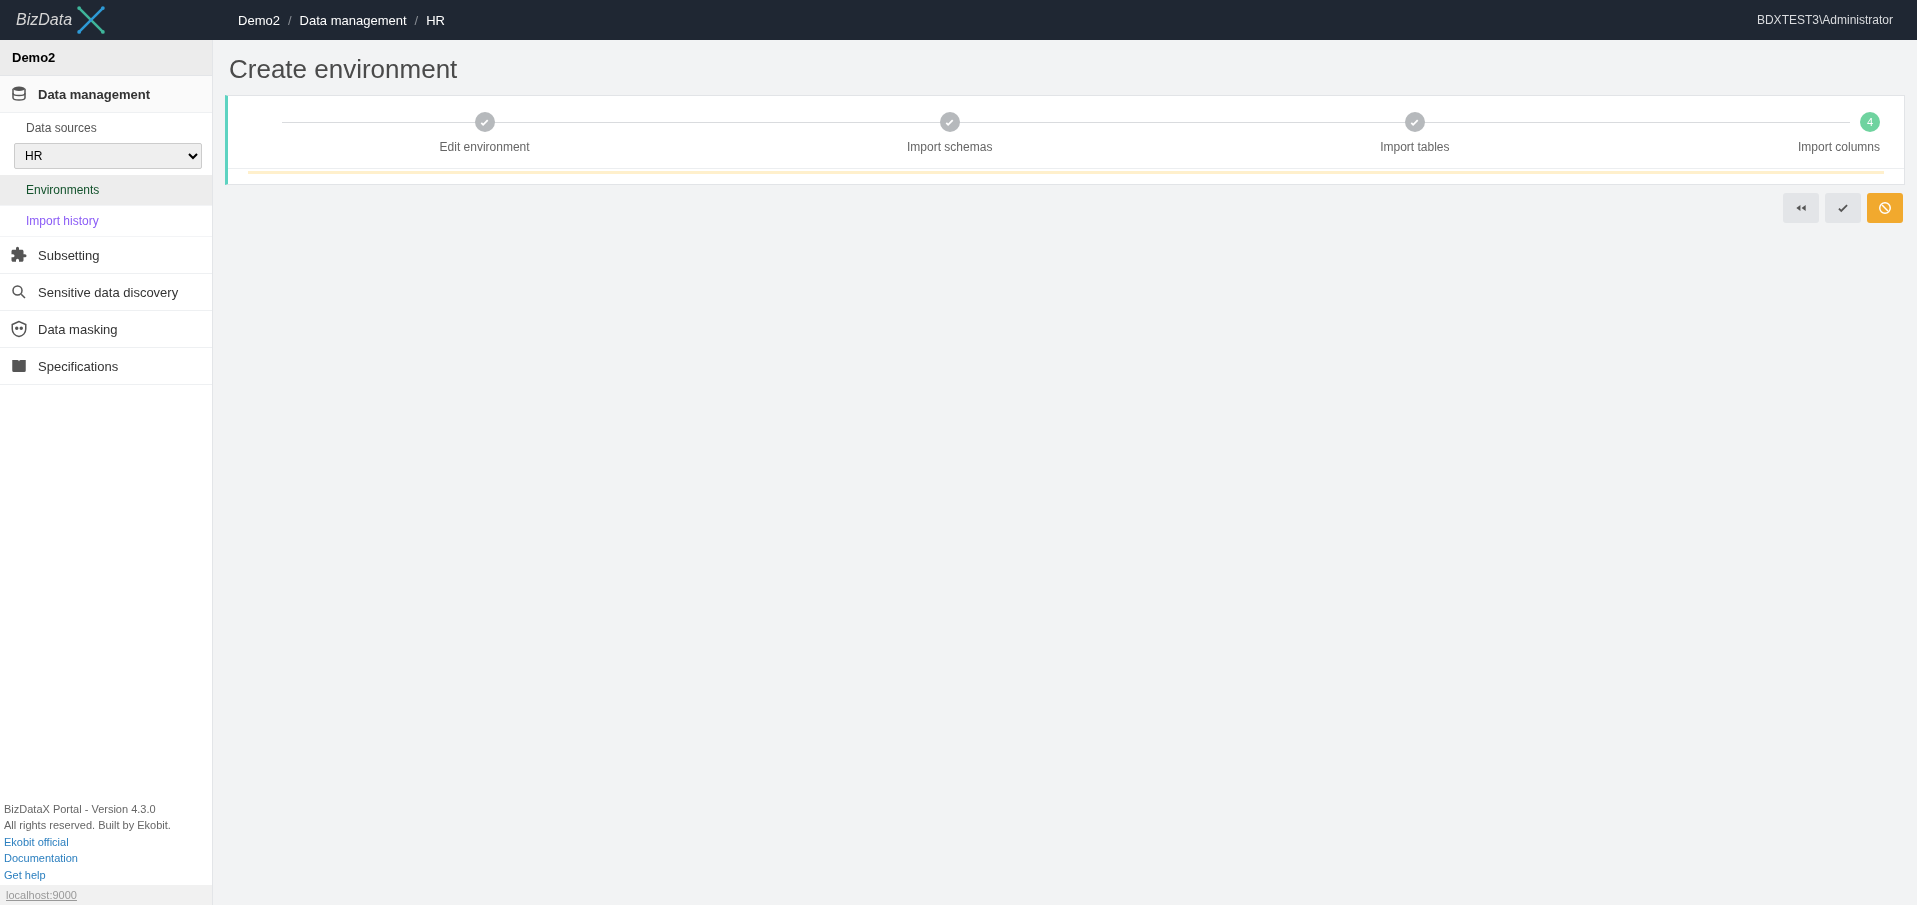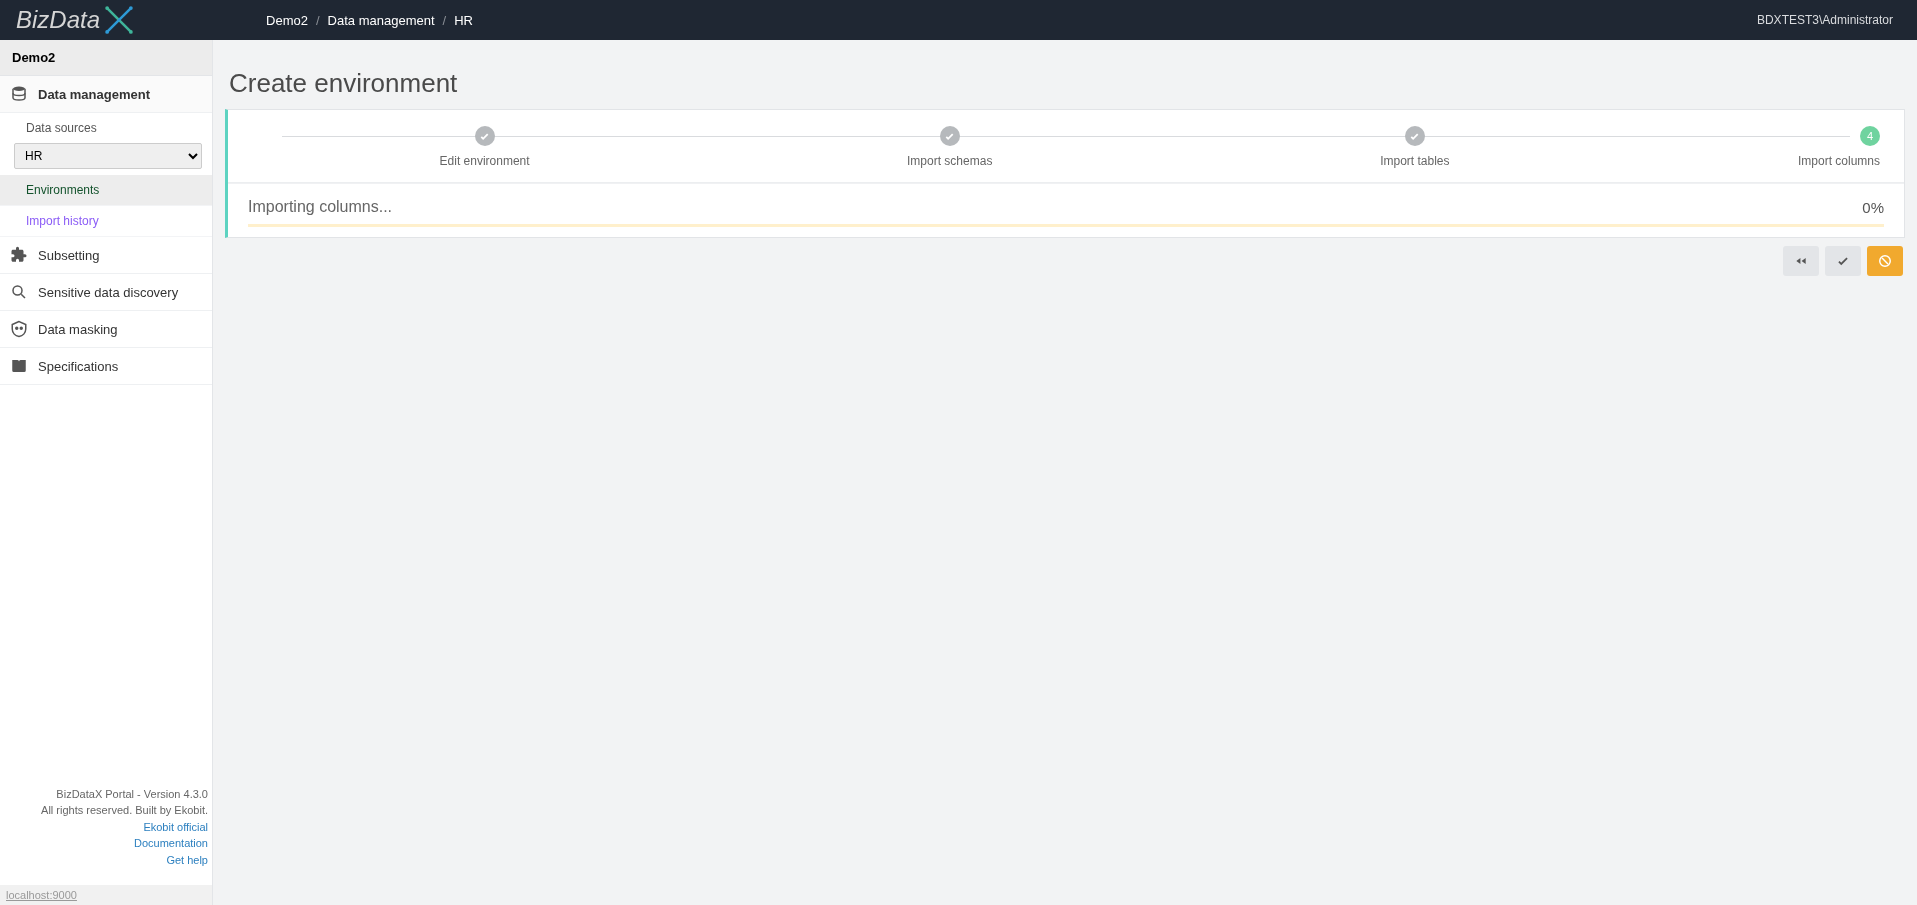--- a/index.html
+++ b/index.html
@@ -1,35 +1,35 @@
 <!DOCTYPE html>
 <html><head>
 <meta charset="utf-8">
 <style>
   * { box-sizing: border-box; margin: 0; padding: 0; font-family: Arial, Helvetica, sans-serif; }
   body { background: #f2f3f4; height: 905px; width: 1917px; overflow: hidden; }
   .topbar { height: 40px; background: #1f2733; color: #fff; display: flex; align-items: center; padding: 0 16px; position: relative; }
-  .logo { font-size: 24px; font-style: italic; font-weight: 300; color: #d6d6d6; display:flex; align-items:center; gap:2px; }
+  .logo { font-size: 16px; font-style: italic; font-weight: 300; color: #d6d6d6; display:flex; align-items:center; gap:2px; }
   .logo svg { height: 34px; width: 34px; }
   .breadcrumb { display:flex; align-items:center; gap:8px; margin-left:130px; font-size:13px; }
   .breadcrumb a { color:#fff; text-decoration:none; }
   .breadcrumb .sep { color:#8a8f96; }
   .user { position:absolute; right:24px; font-size:12px; color:#d9dbde; }
   .layout { display:flex; height: calc(905px - 40px); }
   .sidebar { width:213px; background:#fff; border-right:1px solid #e3e5e8; display:flex; flex-direction:column; }
   .sb-project { background:#ececec; padding:10px 12px; font-size:13px; font-weight:bold; border-bottom:1px solid #e3e5e8; }
   .sb-item { display:flex; align-items:center; gap:10px; padding:9px 10px; font-size:13px; color:#333; border-bottom:1px solid #eef0f2; cursor:pointer; }
   .sb-item.active { background:#fafafa; font-weight:bold; }
   .sb-sub { padding:8px 10px 8px 26px; font-size:12px; color:#14532d; border-bottom:1px solid #f3f4f6; cursor:pointer; }
   .sb-sub.red { color:#8b5cf6; }
   .sb-sub.sel { background:#ededed; }
   .sb-select-wrap { padding:4px 10px 6px 14px; }
   .sb-select { width:100%; height:26px; border:1px solid #ccc; border-radius:2px; font-size:12px; padding:0 6px; cursor:pointer; }
   .sb-sub-label { font-size:12px; color:#555; padding:8px 10px 4px 26px; }
-  .sb-footer { margin-top:auto; text-align:right; font-size:11px; color:#666; padding:6px 4px 17px; line-height:1.5; }
+  .sb-footer { margin-top:auto; text-align:left; font-size:11px; color:#666; padding:6px 4px 2px; line-height:1.5; }
   .sb-footer a { color:#2b7fbf; text-decoration:none; display:block; }
   .sb-status { font-size:11px; color:#999; padding:4px 6px; background:#f1f1f1;text-decoration:underline; }
   .main { flex:1; padding:0; position:relative; }
   .page-title { font-size:26px; color:#4a4a4a; padding:14px 0 10px 10px; font-weight:400; }
   .wizard-card { background:#fff; border:1px solid #e2e4e7; border-left:3px solid #5dd3c1; margin:0 6px 0 6px; }
   .steps { display:flex; align-items:flex-start; padding:16px 24px 14px; position:relative; border-bottom:1px solid #eceef0; }
   .step { flex:1; text-align:center; position:relative; }
   .step:first-child { text-align:left; flex:0.5; }
   .step:last-child { text-align:right; flex:0.5; }
   .step .circle { width:20px; height:20px; border-radius:50%; background:#b6b9bc; color:#fff; display:inline-flex; align-items:center; justify-content:center; position:relative; z-index:2; font-size:11px; }
@@ -37,21 +37,21 @@
   .step .lbl { font-size:12px; color:#666; margin-top:8px; }
   .step-line { position:absolute; top:26px; left:54px; right:54px; height:1px; background:#d9dbde; z-index:1; }
   .progress-row { display:flex; align-items:center; justify-content:space-between; padding:14px 20px 6px; font-size:16px; color:#666; border-top:1px solid #f0f1f3;}
   .progress-row .pct { color:#555; font-size:15px; }
   .progress-bar { height:3px; background:#fff0cc; margin:2px 20px 10px; position:relative; }
   .progress-bar .fill { position:absolute; top:0; left:0; bottom:0; width:0%; background:#f1c40f; }
   .btn-row { display:flex; justify-content:flex-end; gap:6px; padding:8px 8px 8px; }
   .btn { width:36px; height:30px; border:none; border-radius:3px; background:#e3e5e8; color:#555; cursor:pointer; display:inline-flex; align-items:center; justify-content:center; font-size:14px; }
   .btn.warn { background:#f1a92e; color:#fff; }
   .icon { width:18px; height:18px; display:inline-block; }
-  .content-wrap { padding:8px 6px;margin-top:6px; }
+  .content-wrap { padding:0 6px; }
 </style>
 </head>
 <body>
 
 <div class="topbar">
   <div class="logo">
     <span>BizData</span>
     <svg viewBox="0 0 40 40">
       <path d="M6 6 L34 34" stroke="#3fb59a" stroke-width="3" fill="none"></path>
       <path d="M34 6 L6 34" stroke="#2e9ad6" stroke-width="3" fill="none"></path>
@@ -160,24 +160,20 @@
                 </svg>
             </div>
             <div class="lbl">Import tables</div>
           </div>
           <div class="step">
             <div class="circle active">4</div>
             <div class="lbl">Import columns</div>
           </div>
         </div>
 
-        <div class="progress-row">
-          <span>Importing columns...</span>
-          <span class="pct">0%</span>
-        </div>
         <div class="progress-bar">
           <div class="fill"></div>
         </div>
       </div>
 
       <div class="btn-row">
         <button class="btn">
           <svg width="14" height="14" viewBox="0 0 24 24" fill="#555">
               <path d="M11 7l-7 5 7 5V7zm9 0l-7 5 7 5V7z"></path>
             </svg>

